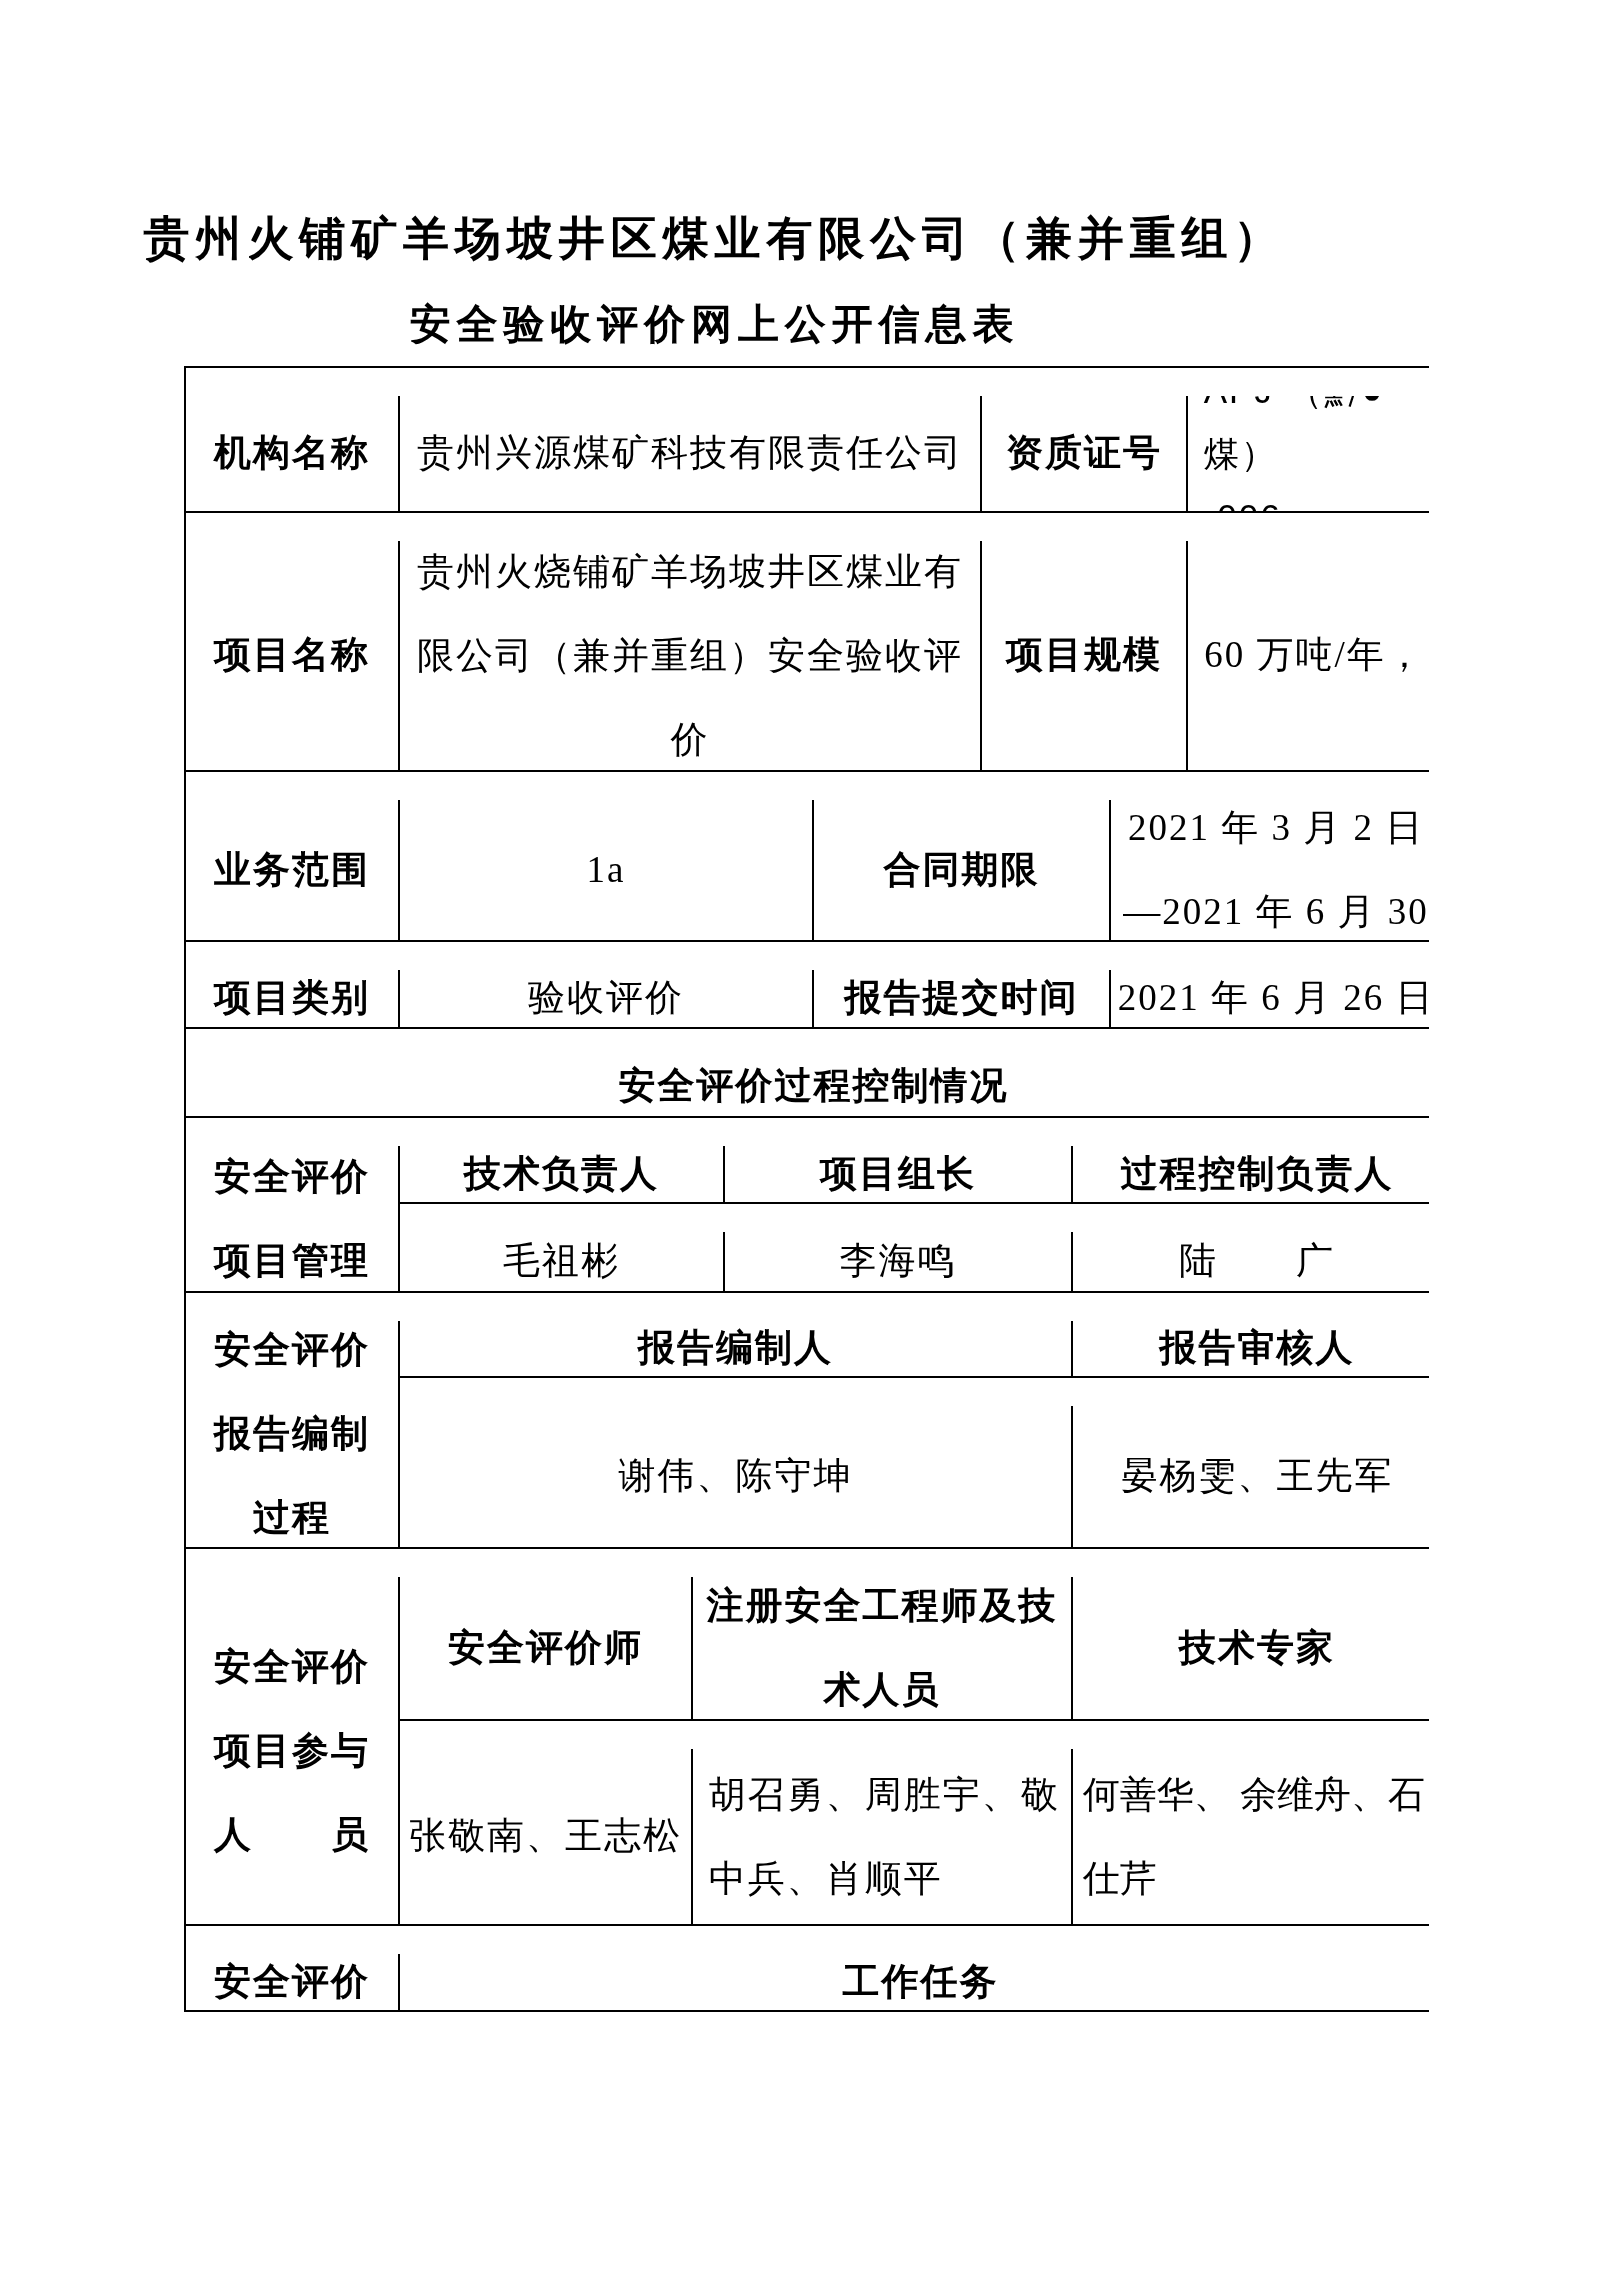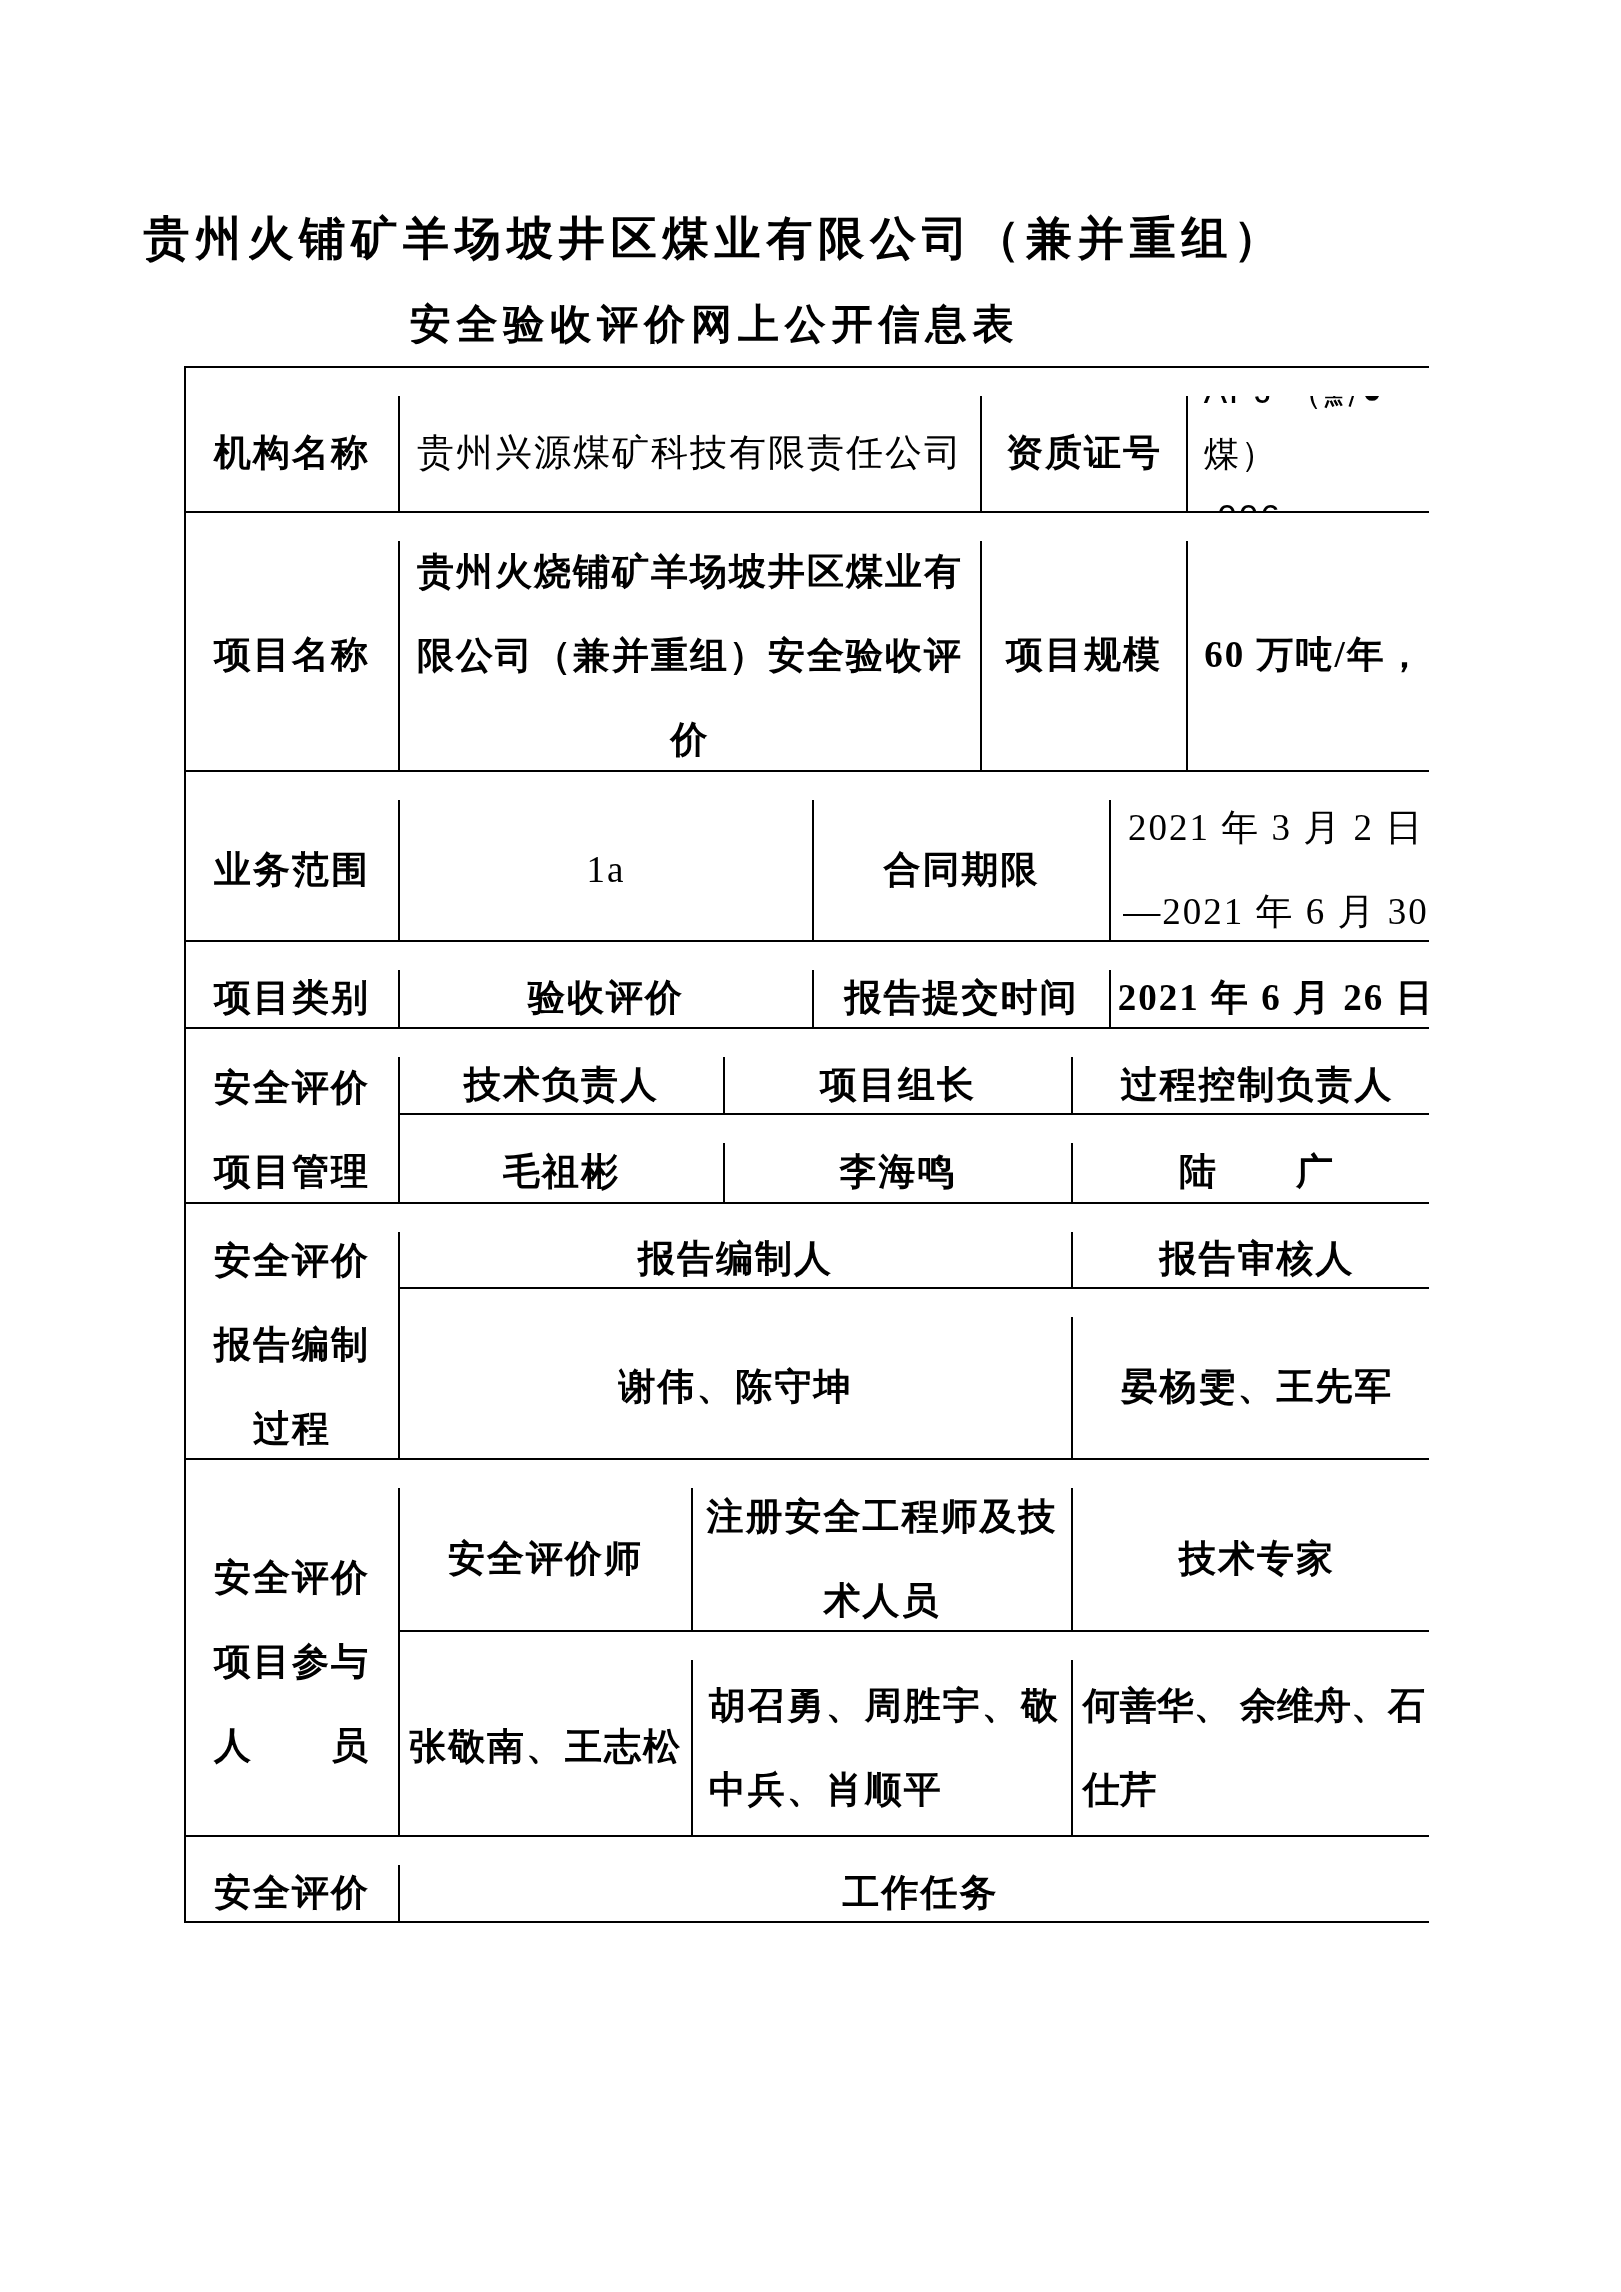--- a/index.html
+++ b/index.html
@@ -44,21 +44,21 @@
     justify-content: center;
     text-align: center;
     font-size: 37px;
     letter-spacing: 2px;
     line-height: 1.3;
     white-space: pre-line;
     overflow: hidden;
     margin-top: 28px;
   }
   .nr { border-right: none; }
-  .nb { border-bottom: none; font-weight: bold; }
+  .nb { border-bottom: none; }
   .b  { font-weight: bold; }
   .span2 { grid-row: 1 / span 2; }
   .lh86 { line-height: 84px; }
   .lh64 { line-height: 63px; }
   .left { justify-content: flex-start; text-align: left; padding-left: 15.7px; }
   .ls0 { letter-spacing: 0; padding-left: 9.8px; }
   .sans { font-family: "Liberation Sans", "DejaVu Sans", sans-serif; font-size: 35px; }
 
   #secA { grid-template-columns: 214px 582px 206px 1fr; grid-template-rows: 145px 257px; }
   #secB { grid-template-columns: 214px 414px 297px 1fr; grid-template-rows: 170px 85px; }
@@ -97,20 +97,23 @@
       <div class="c">1a</div>
       <div class="c b">合同期限</div>
       <div class="c nr lh86">2021 年 3 月 2 日
 —2021 年 6 月 30</div>
       <div class="c b nb">项目类别</div>
       <div class="c nb">验收评价</div>
       <div class="c b nb">报告提交时间</div>
       <div class="c nb nr">2021 年 6 月 26 日</div>
     </div>
 
+    <div class="sec heavy" id="secC">
+      <div class="c b nb nr">安全评价过程控制情况</div>
+    </div>
 
     <div class="sec heavy" id="secD">
       <div class="c b span2 nb lh86">安全评价
 项目管理</div>
       <div class="c b">技术负责人</div>
       <div class="c b">项目组长</div>
       <div class="c b nr">过程控制负责人</div>
       <div class="c nb">毛祖彬</div>
       <div class="c nb">李海鸣</div>
       <div class="c nb nr">陆　　广</div>

